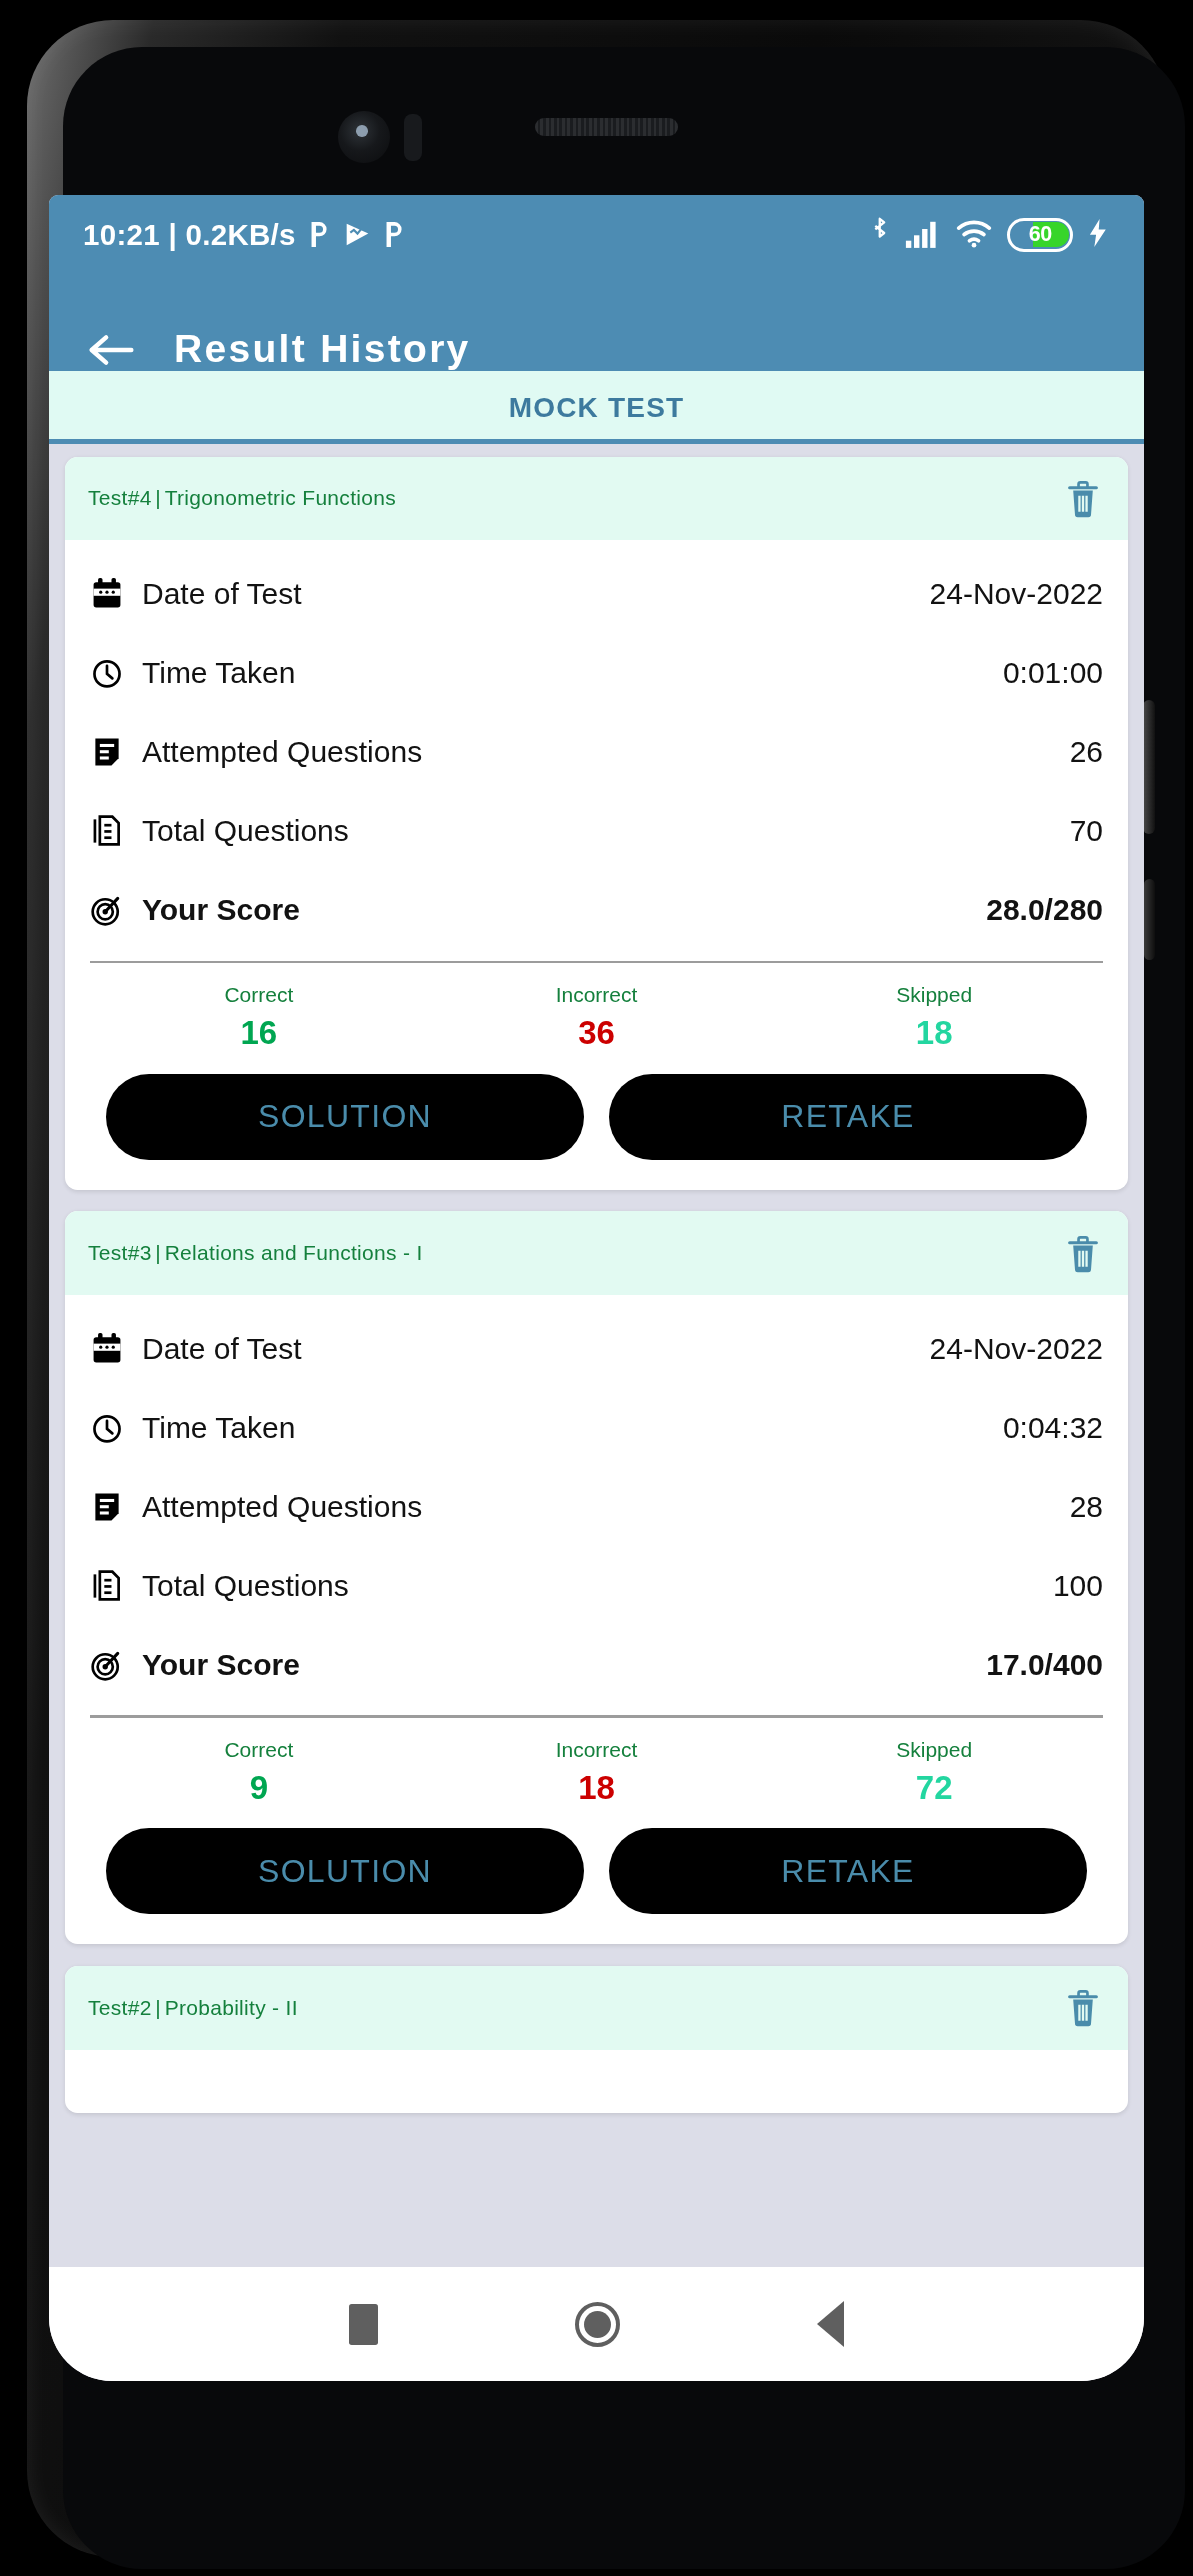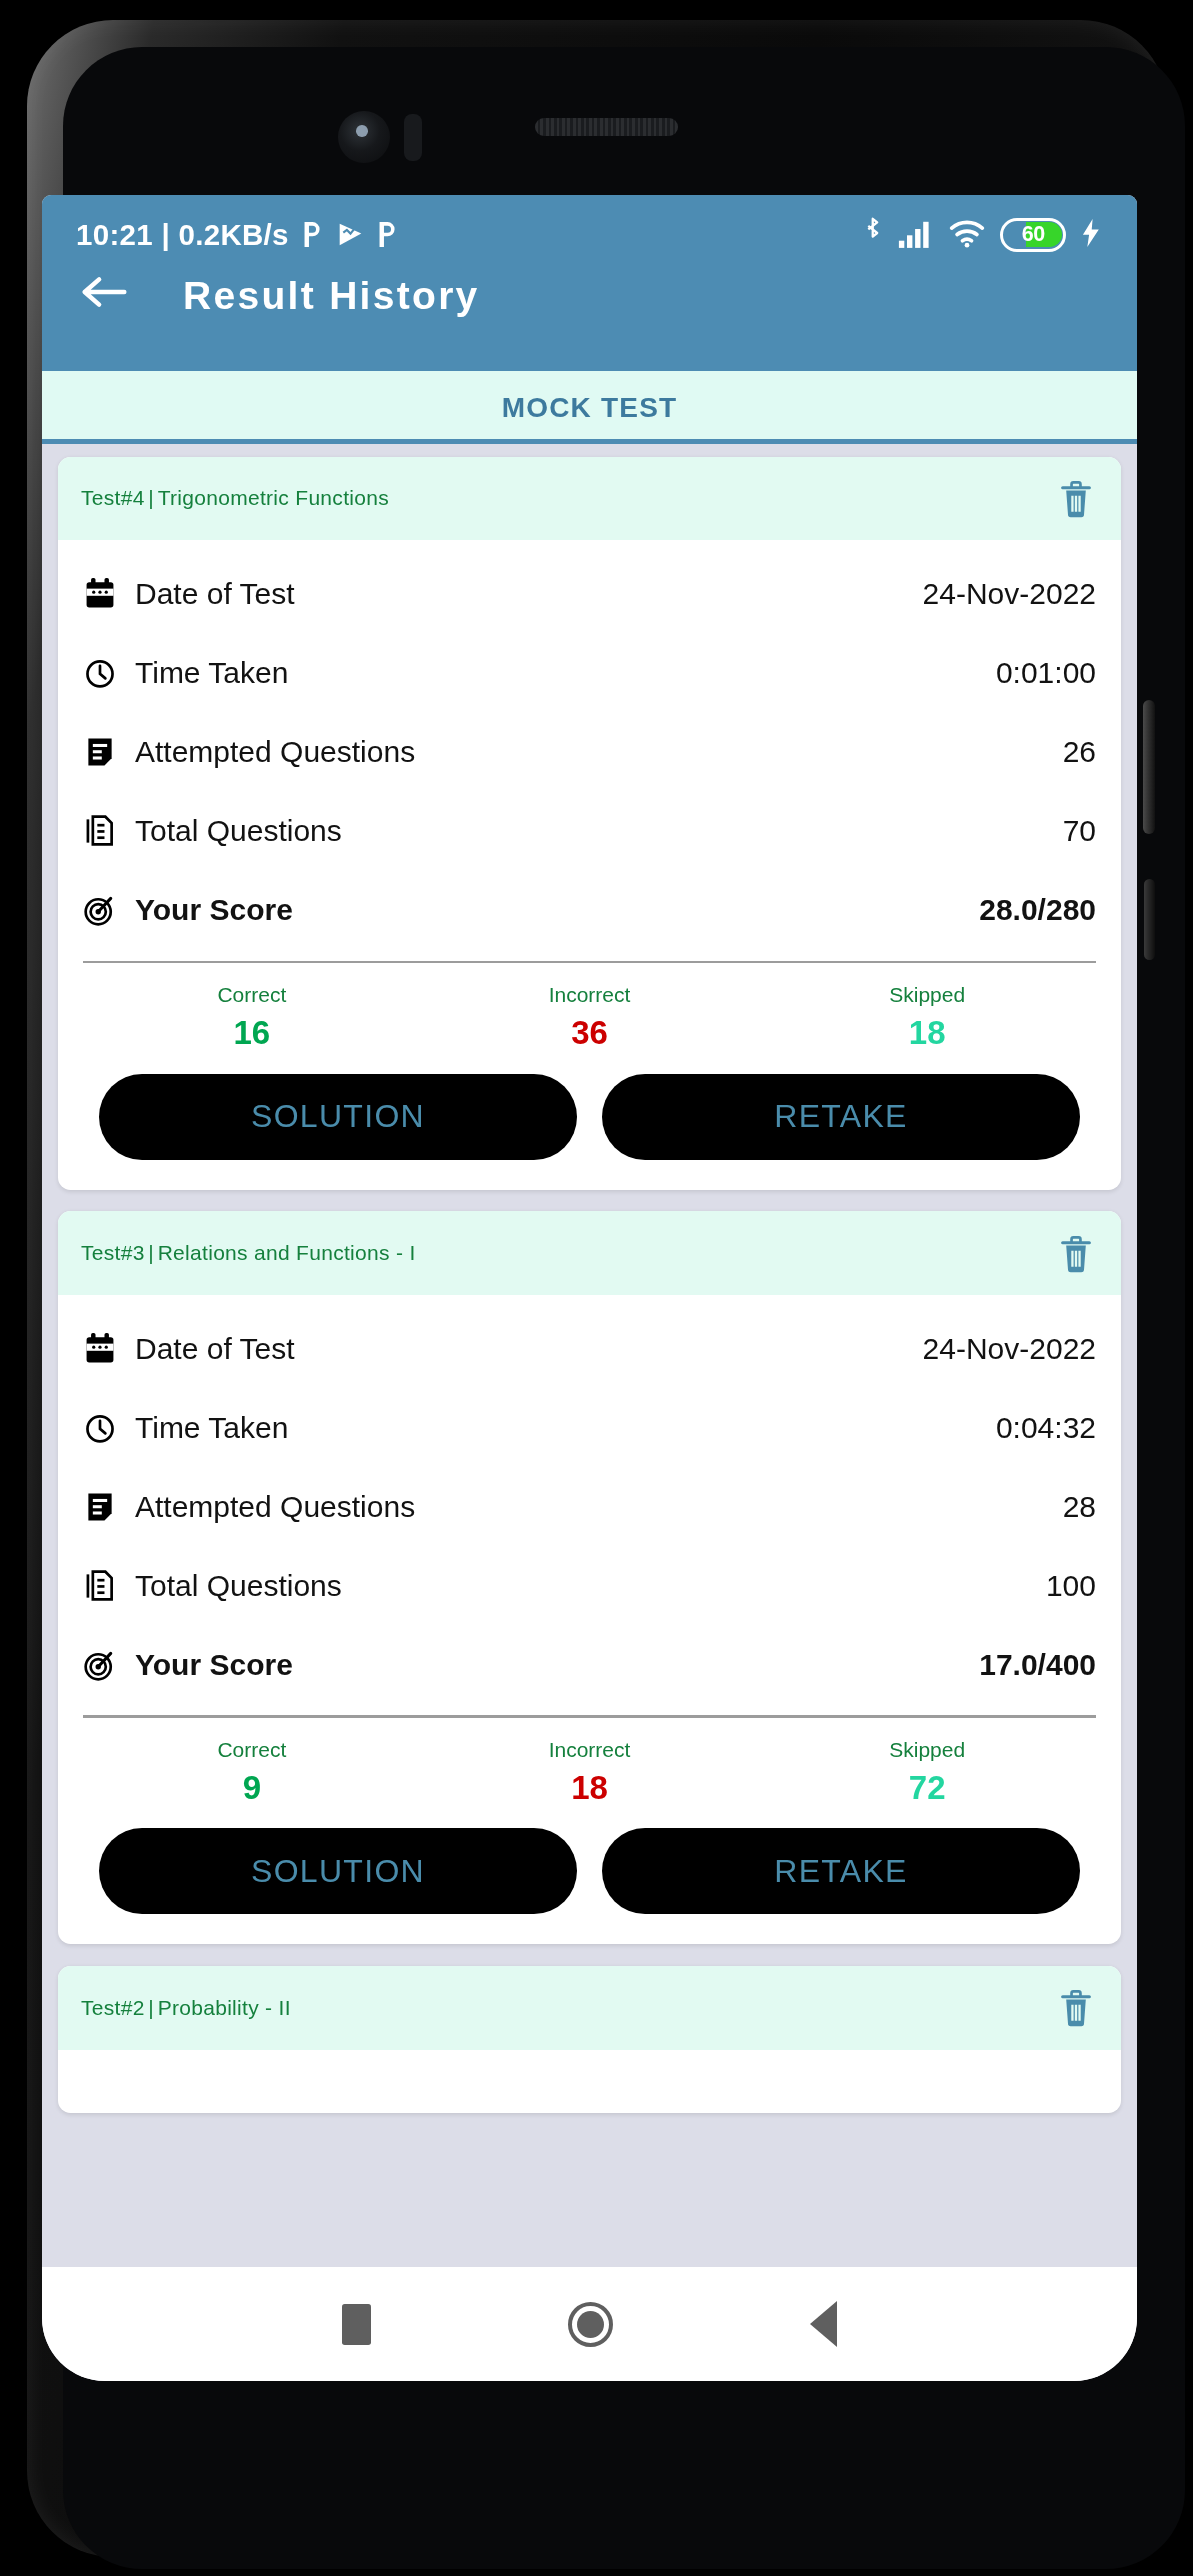--- a/index.html
+++ b/index.html
@@ -57,21 +57,21 @@
   }
   #earpiece-speaker {
     position:absolute; left:535px; top:118px;
     width:143px; height:18px; border-radius:9px;
     background:repeating-linear-gradient(90deg,#2b2d30 0 2.7px,#1a1c1f 2.7px 5.4px);
   }
 
   
   #screen {
     position:absolute;
-    left:42px; top:195px;
+    left:49px; top:195px;
     width:1095px; height:2186px;
     background:#dcdde8;
     border-radius:9px 9px 63px 63px;
     overflow:hidden;
   }
 
   
   #status-bar {
     height:79px; background:#4d8cb3;
     display:flex; align-items:center;
@@ -95,21 +95,21 @@
   }
   .battery-text {
     position:relative; z-index:2;
     font-size:21.5px; font-weight:bold; color:#ffffff;
     letter-spacing:-0.4px;
   }
 
   
   #app-bar {
     height:97px; background:#4d8cb3;
-    display:flex; align-items:flex-start; gap:55px;
+    display:flex; align-items:flex-end; gap:39px;
     padding-left:39px;
   }
   #page-title-text {
     color:#fff; font-size:39px; font-weight:bold;
     letter-spacing:2.3px;
   }
 
   
   #tab-bar { display:flex; height:73px; background:#e0faf3;gap:32px; }
   .tab {

